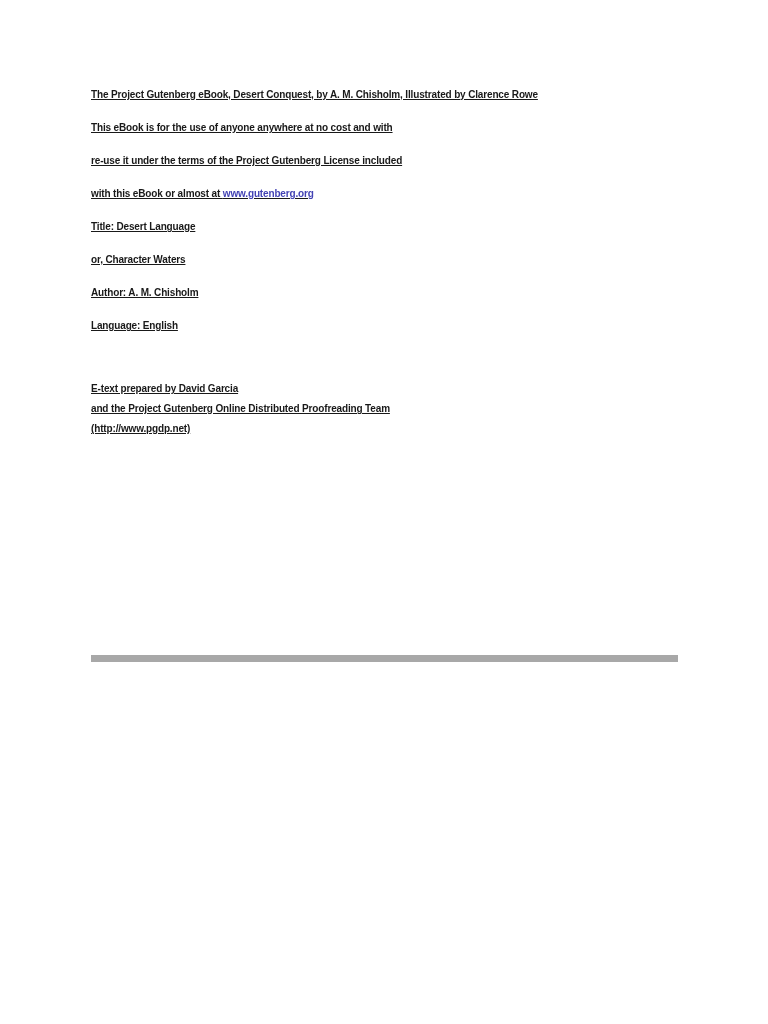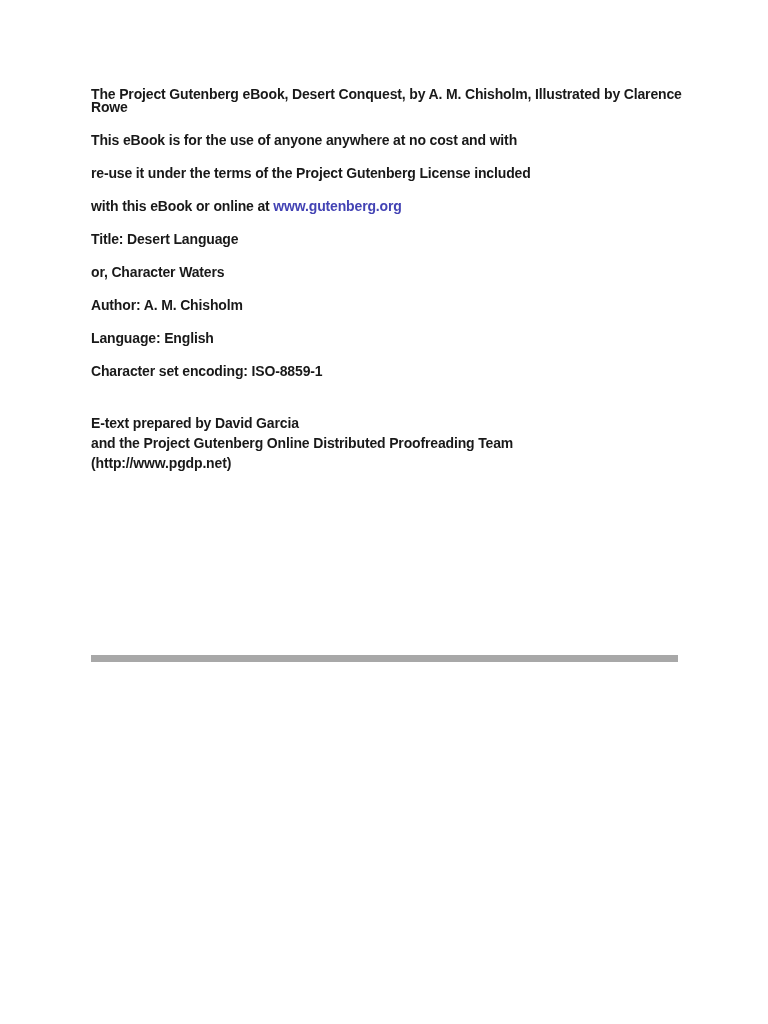--- a/index.html
+++ b/index.html
@@ -18,33 +18,34 @@
     background: #ffffff;
     overflow: hidden;
   }
   .content {
     position: absolute;
     left: 91px;
     top: 88px;
     width: 600px;
   }
   .line {
-    font-size: 14px;
+    font-size: 10px;
     font-weight: bold;
     letter-spacing: -0.15px;
     line-height: 13px;
     margin: 0 0 20px 0;      
     white-space: pre-wrap;
+    text-decoration: underline;
   }
   a.doclink {
     text-decoration: none;
     cursor: pointer;
   }
   .credits {
-    margin-top: 39px;
+    margin-top: 50px;
   }
   .credits .line {
     margin-bottom: 7px;      
   }
   .divider {
     position: absolute;
     left: 91px;
     top: 655px;
     width: 587px;
     height: 7px;
@@ -55,27 +56,26 @@
 <body style="background: rgb(255, 255, 255); color: rgb(25, 25, 25);">
 
 <div class="page">
   <div class="content">
 
     <p class="line">The Project Gutenberg eBook, Desert Conquest, by A. M. Chisholm, Illustrated by Clarence Rowe</p>
 
     <p class="line">This eBook is for the use of anyone anywhere at no cost and with</p>
     <p class="line">re-use it under the terms of the Project Gutenberg License included</p>
 
-    <p class="line"><span>with this eBook or online at </span><a class="doclink" href="#" style="color: rgb(67, 67, 180);">www.gutenberg.org</a></p>
+    <p class="line"><span>with this eBook or almost at </span><a class="doclink" href="#" style="color: rgb(67, 67, 180);">www.gutenberg.org</a></p>
 
     <p class="line">Title: Desert Language</p>
     <p class="line">or, Character Waters</p>
     <p class="line">Author: A. M. Chisholm</p>
     <p class="line">Language: English</p>
-    <p class="line">Character set encoding: ISO-8859-1</p>
 
 
     <div class="credits">
       <p class="line">E-text prepared by David Garcia</p>
       <p class="line">and the Project Gutenberg Online Distributed Proofreading Team</p>
       <p class="line">(http://www.pgdp.net)</p>
     </div>
 
   </div>
 

